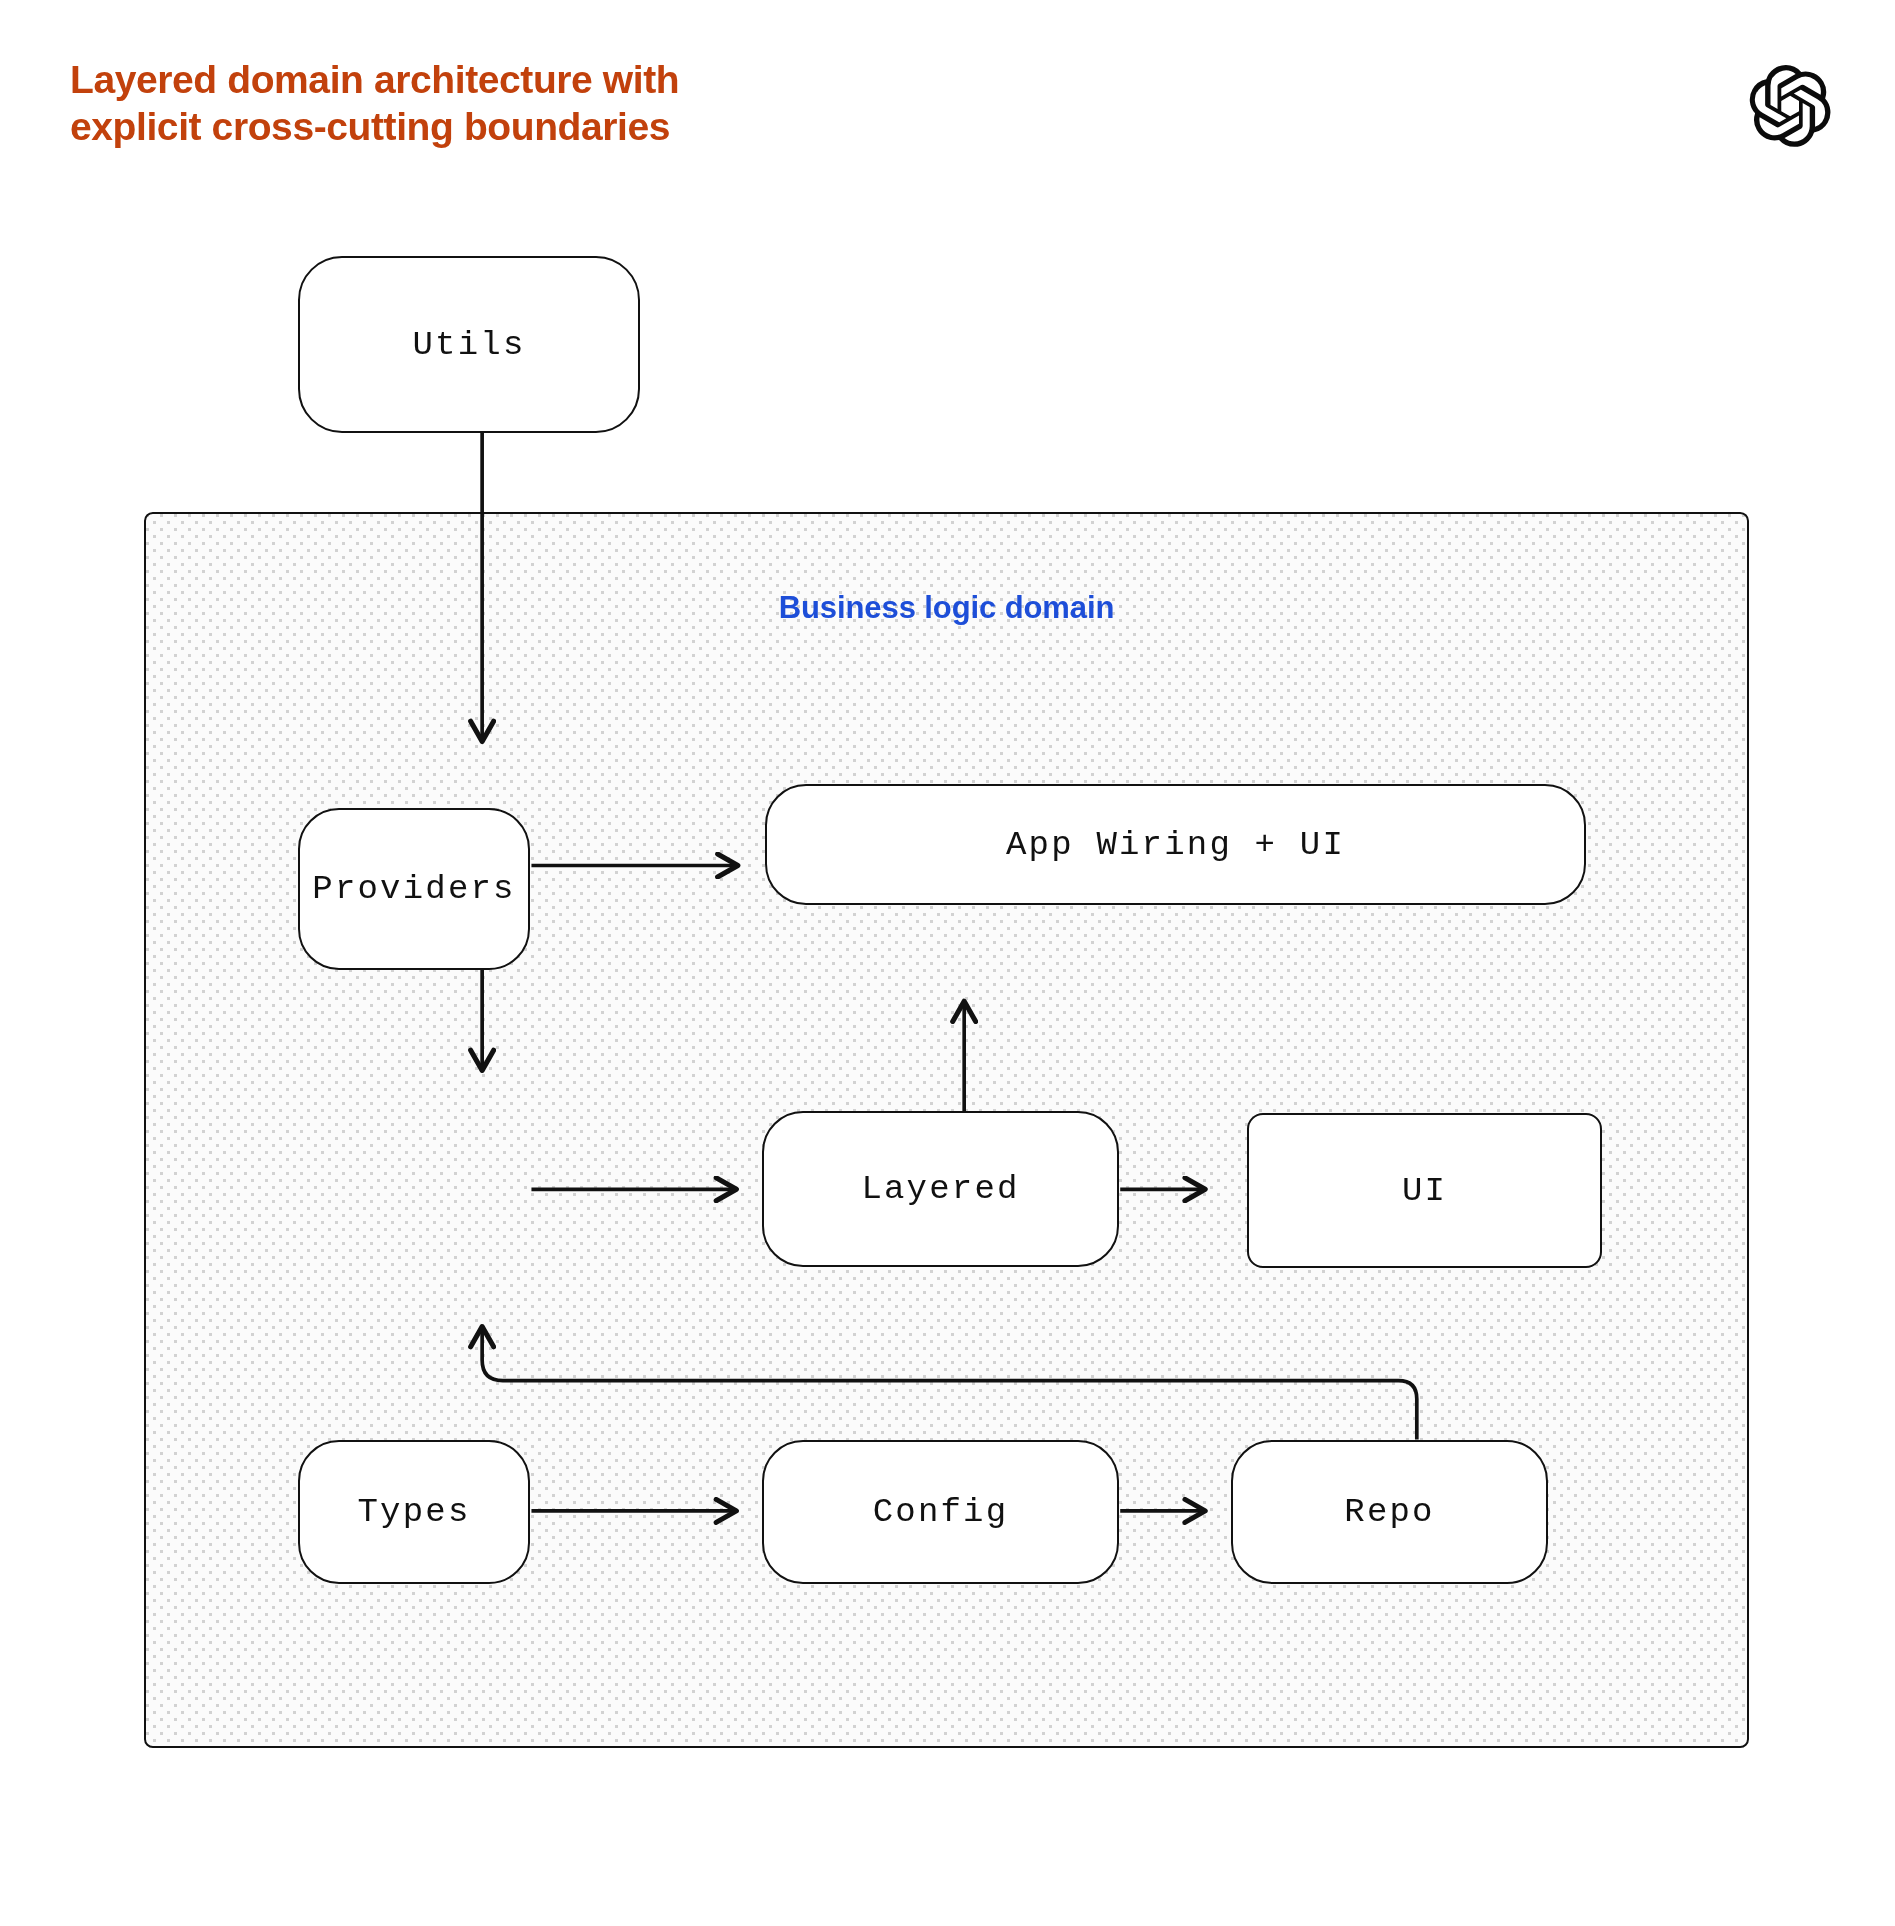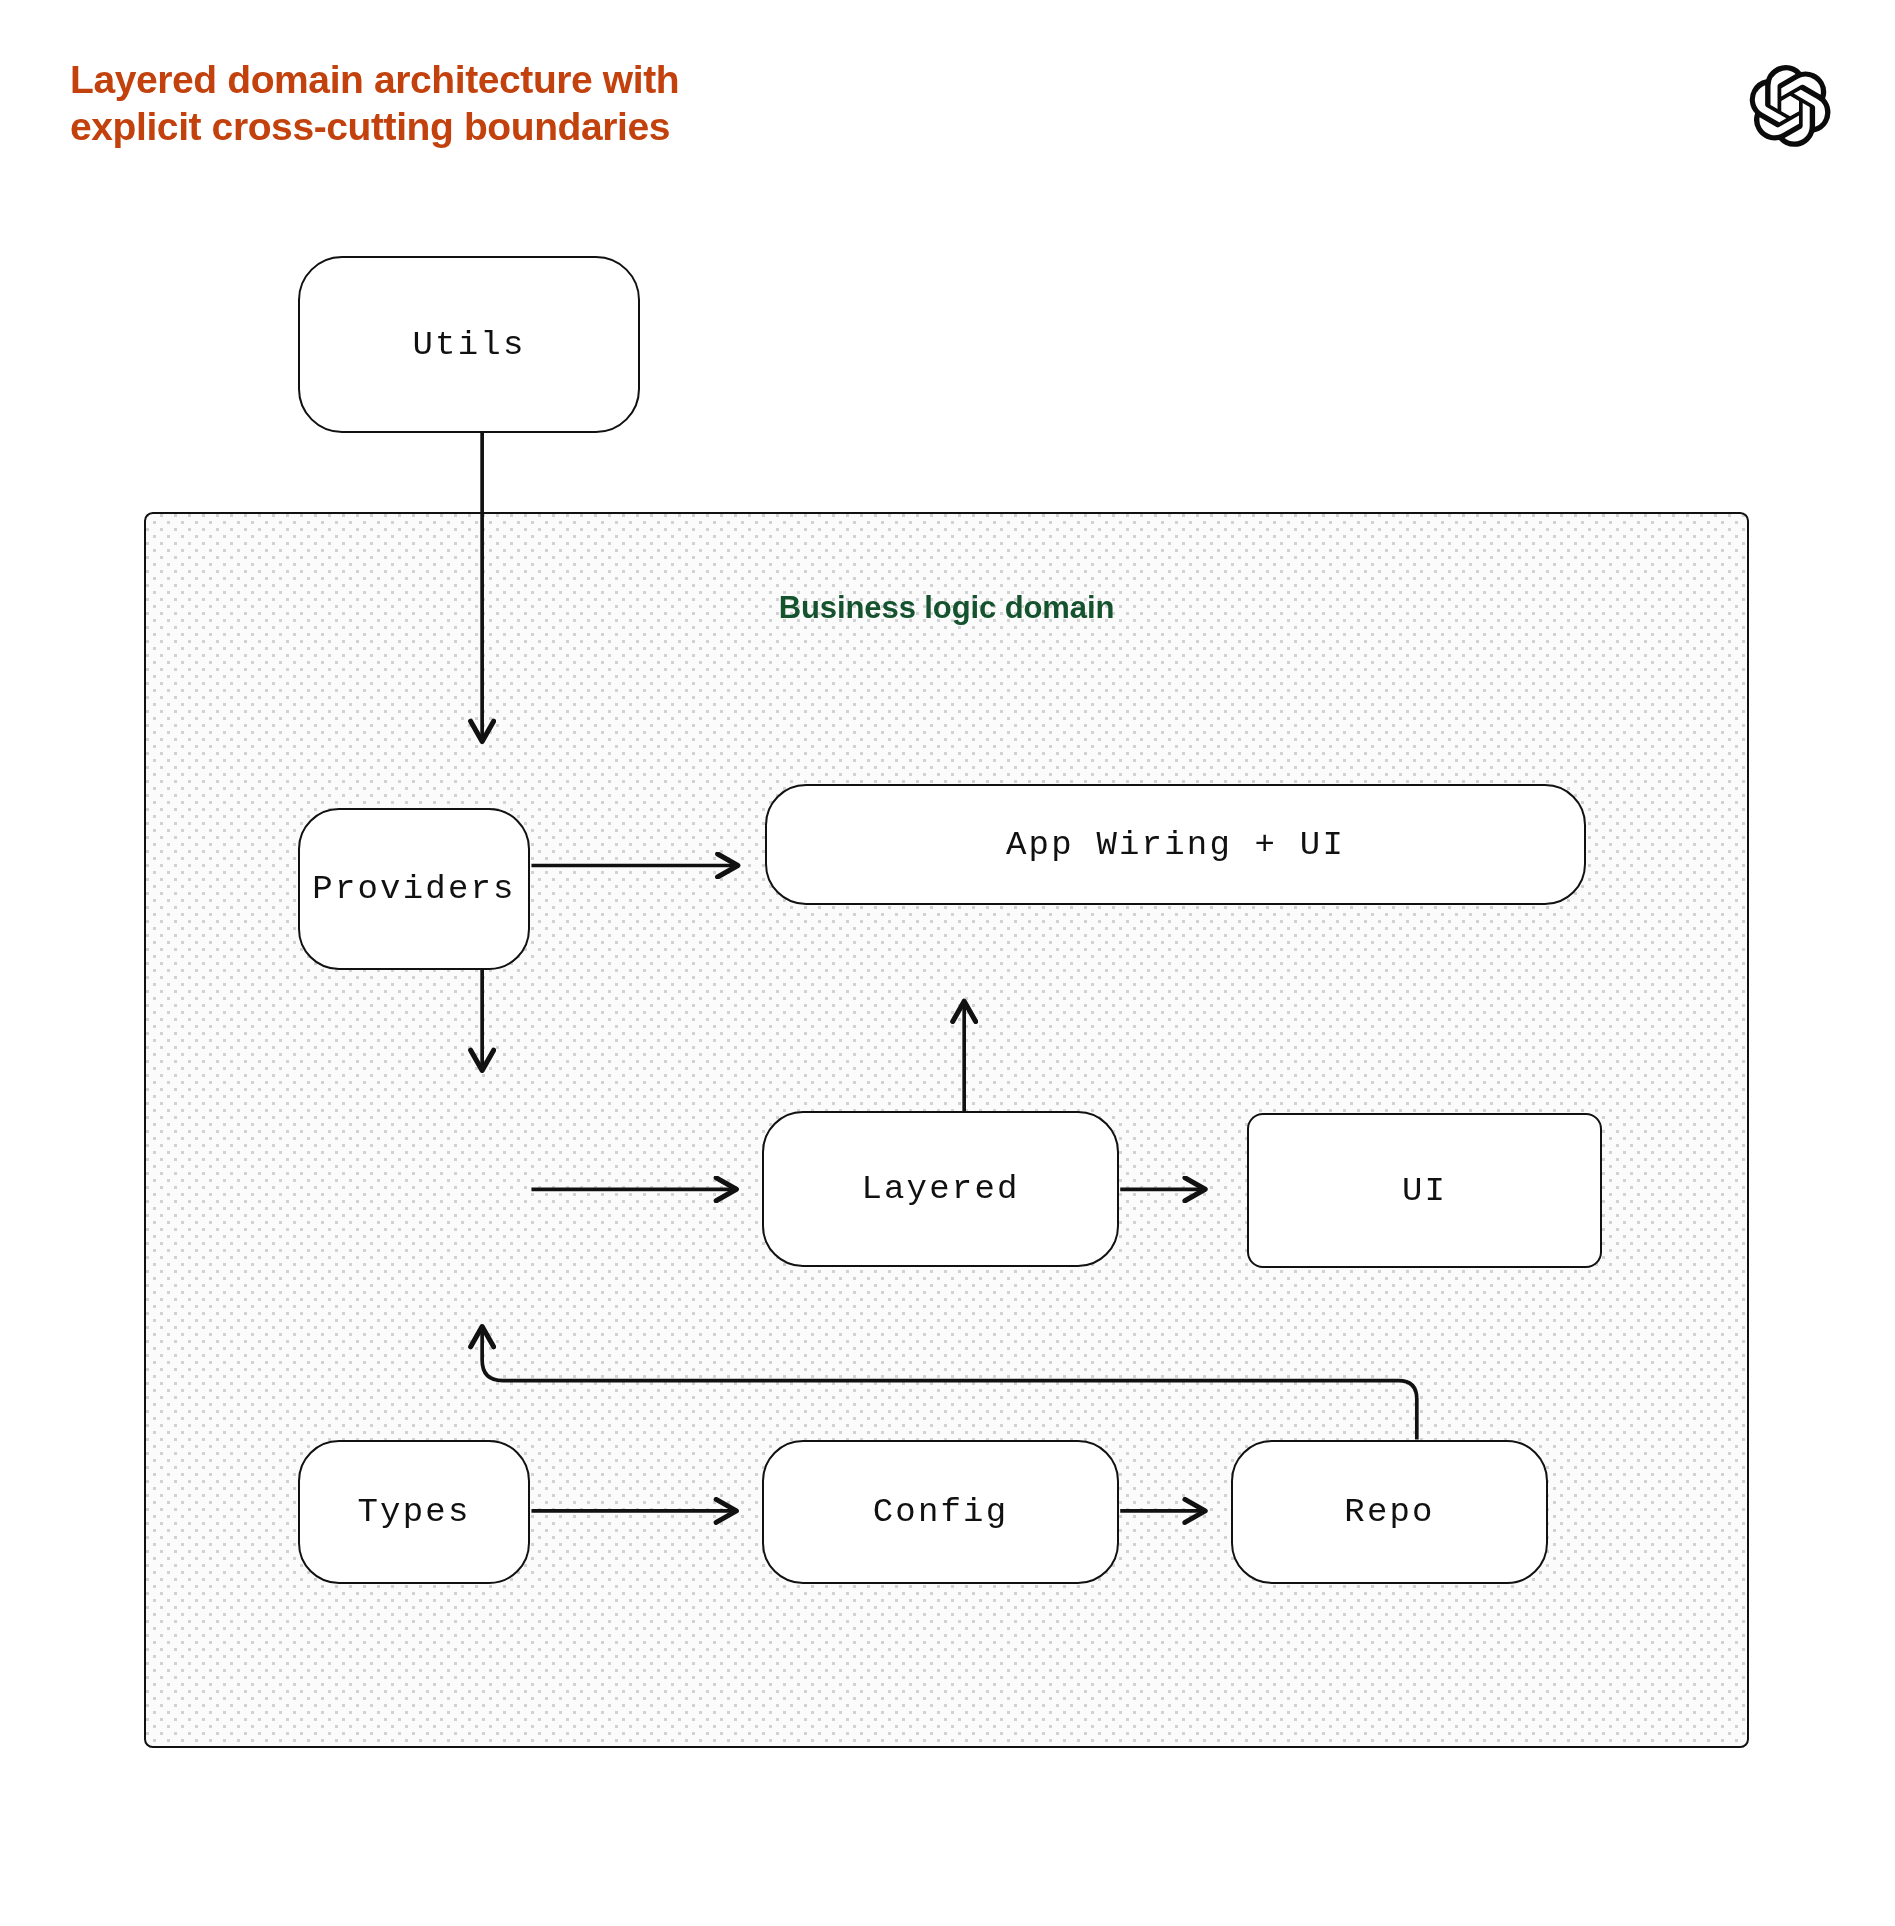--- a/index.html
+++ b/index.html
@@ -65,21 +65,21 @@
   #domain-label {
     position: absolute;
     left: 144px;
     top: 589px;
     width: 1605px;
     text-align: center;
     font-family: "Liberation Sans", sans-serif;
     font-weight: 700;
     font-size: 31px;
     line-height: 38px;
-    color: #14532d;
+    color: #1d4ed8;
     letter-spacing: -0.1px;
   }
 
   
   .node {
     position: absolute;
     box-sizing: border-box;
     border: 2.6px solid #111111;
     border-radius: 43px;
     background: #ffffff;

